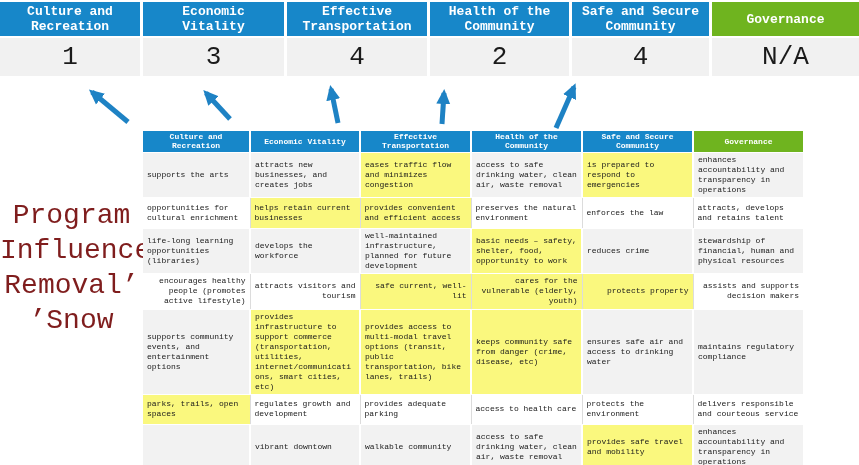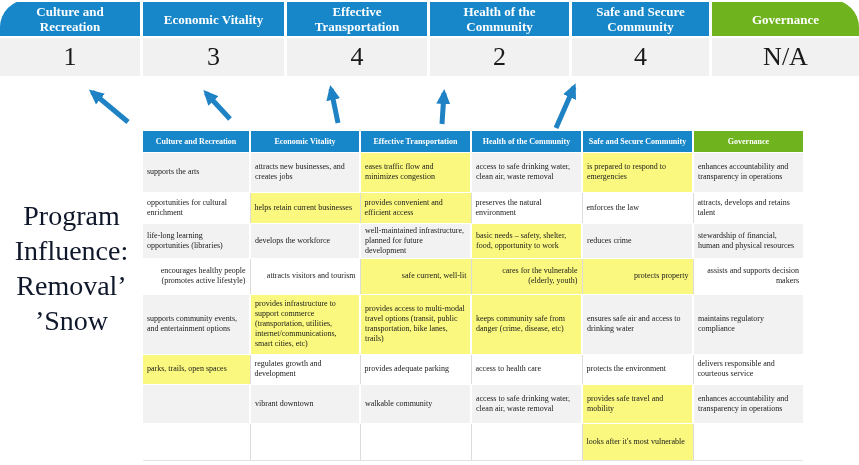--- a/index.html
+++ b/index.html
@@ -1,19 +1,19 @@
 <!DOCTYPE html>
 <html style="--header-blue: #1787C9; --header-green: #6FB41F; --highlight-yellow: #FAF87E; --row-gray: #F2F2F2; --score-bg: #F1F1F1; --arrow-blue: #1E82C4;"><head>
 <meta charset="utf-8">
 <style>
   * { box-sizing: border-box; margin: 0; padding: 0; }
   body { background: #ffffff; }
   .stage {
     position: relative; width: 859px; height: 465px;
-    font-family: Liberation Serif, serif; background: #fff; overflow: hidden; border-radius: 27px;
+    font-family: Liberation Mono, monospace; background: #fff; overflow: hidden;
   }
   
   .summary { position: absolute; left: 0; top: 2px; }
   .summary-row { display: flex; gap: 3px; }
   .summary-row.scores { margin-top: 2px; }
   .sum-head {
     height: 34px; background: var(--header-blue, #1787C9); color: #fff;
     font-weight: bold; font-size: 13px; line-height: 15px;
     display: flex; align-items: center; justify-content: center;
     text-align: center; padding: 0 6px;
@@ -21,21 +21,21 @@
   .sum-head.green { background: var(--header-green, #6FB41F); }
   .sum-score {
     height: 38px; background: var(--score-bg, #F1F1F1); color: #1a1a1a;
     font-size: 26px; display: flex; align-items: center; justify-content: center;
   }
   
   .arrows { position: absolute; left: 0; top: 77px; }
   
   .program-label {
     position: absolute; left: 0; top: 198px; width: 143px;
-    text-align: center; font-size: 28px; line-height: 35px; color: #0f172a;
+    text-align: center; font-size: 28px; line-height: 35px; color: #7f1d1d;
     white-space: nowrap;
   }
   
   .matrix {
     position: absolute; left: 143px; top: 131px; width: 660px;
     border-collapse: collapse; table-layout: fixed;
   }
   .matrix th {
     background: var(--header-blue, #1787C9); color: #fff;
     font-size: 8px; line-height: 9px; font-weight: bold; height: 21px;

